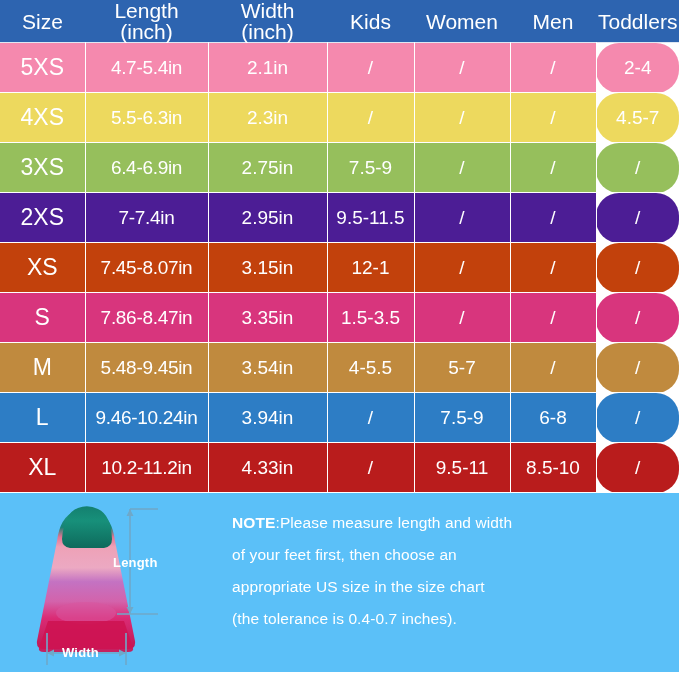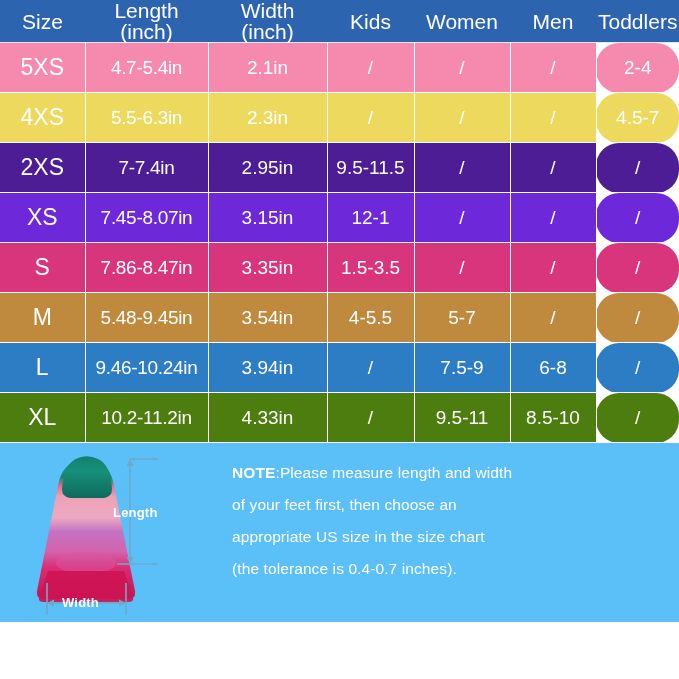--- a/index.html
+++ b/index.html
@@ -70,25 +70,25 @@
   tbody td:last-child  { border-right: none; border-radius: 23px; }
 
   tbody td.size-cell  { font-size: 23px; }
   tbody td.len-cell   { font-size: 19px; letter-spacing: -0.3px; }
 
   
   tr.r-5xs td { background: #F589AE; }
   tr.r-4xs td { background: #EDD95E; }
   tr.r-3xs td { background: #96BF5C; }
   tr.r-2xs td { background: #4c1d95; }
-  tr.r-xs  td { background: #6d28d9; text-align: center; }
+  tr.r-xs  td { background: #c2410c; text-align: center; }
   tr.r-s   td { background: #D8357D; }
   tr.r-m   td { background: #C08A3E; }
   tr.r-l   td { background: #2D7DC5; }
-  tr.r-xl  td { background: #4d7c0f; }
+  tr.r-xl  td { background: #b91c1c; }
 
   
   .note-panel {
     position: relative;
     width: 679px;
     height: 179px;
     background: #5BC0F8;
     display: flex;
     flex-direction: row;
     align-items: stretch;
@@ -180,20 +180,29 @@
         <td>2-4</td>
       </tr>
       <tr class="r-4xs">
         <td class="size-cell">4XS</td>
         <td class="len-cell">5.5-6.3in</td>
         <td>2.3in</td>
         <td>/</td>
         <td>/</td>
         <td>/</td>
         <td>4.5-7</td>
+      </tr>
+      <tr class="r-3xs">
+        <td class="size-cell">3XS</td>
+        <td class="len-cell">6.4-6.9in</td>
+        <td>2.75in</td>
+        <td>7.5-9</td>
+        <td>/</td>
+        <td>/</td>
+        <td>/</td>
       </tr>
       <tr class="r-2xs">
         <td class="size-cell">2XS</td>
         <td class="len-cell">7-7.4in</td>
         <td>2.95in</td>
         <td>9.5-11.5</td>
         <td>/</td>
         <td>/</td>
         <td>/</td>
       </tr>

